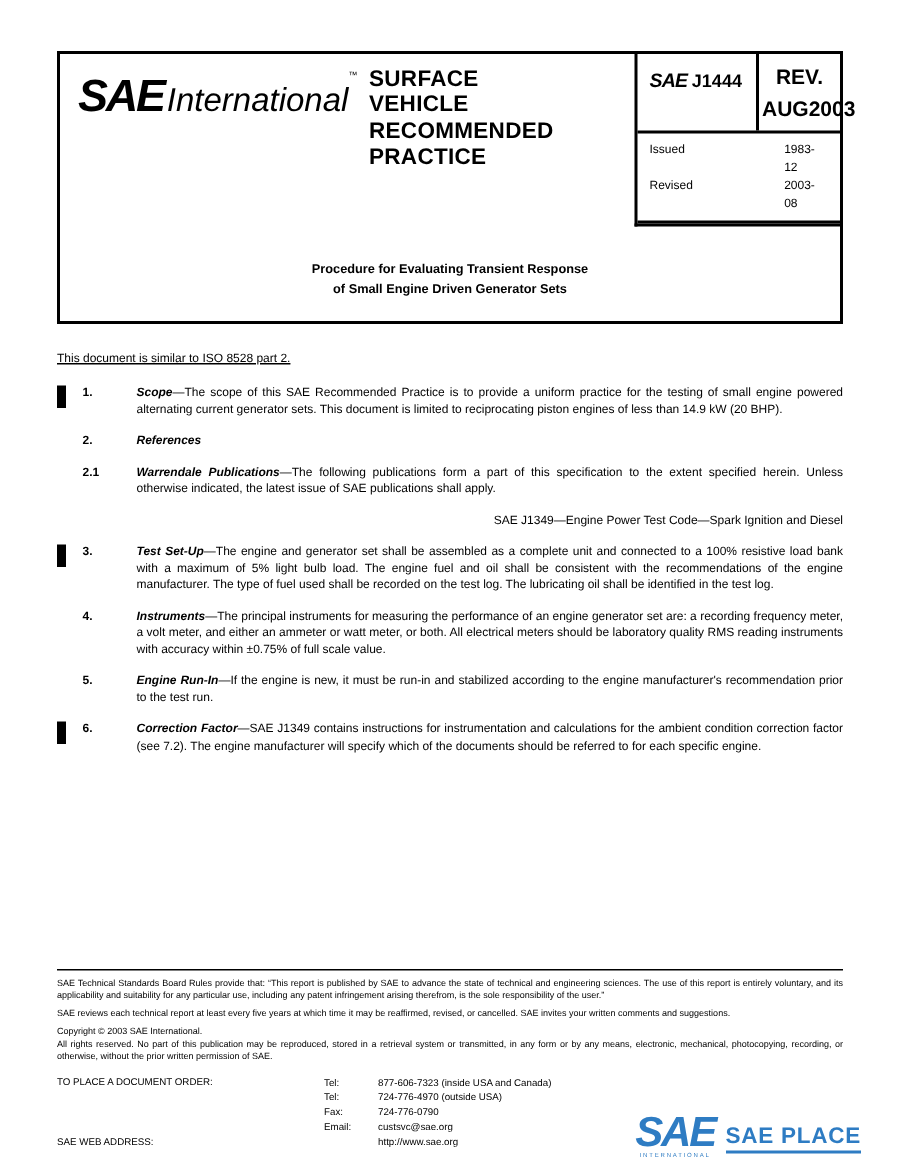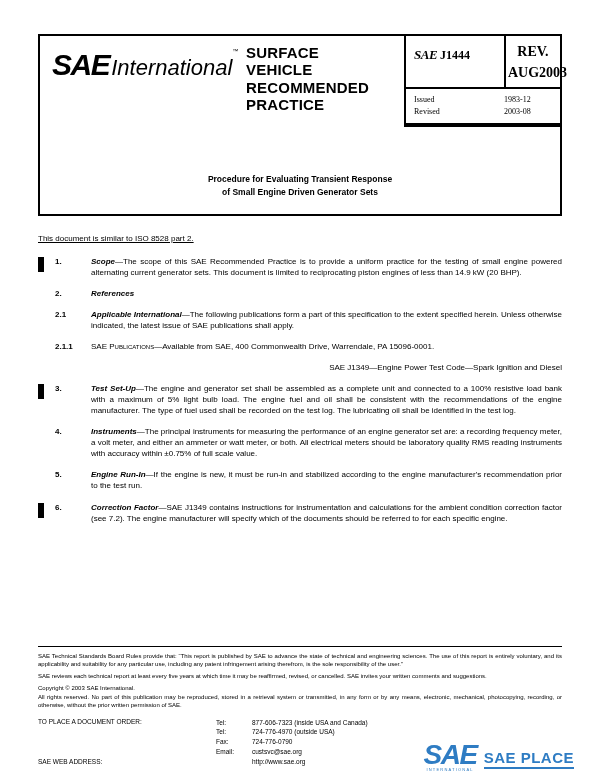--- a/index.html
+++ b/index.html
@@ -8,21 +8,21 @@
   body { font-family:"Liberation Sans", sans-serif; color:#000; }
   .page { position:relative; width:600px; height:776px; background:#fff; overflow:hidden; outline:1px solid #ddd; }
 
   
   .header-box { position:absolute; left:38px; top:34px; width:524px; height:182px; border:2px solid #000; }
   .logo { position:absolute; left:12px; top:12px; white-space:nowrap; }
   .logo-sae { font-size:30px; font-weight:bold; font-style:italic; letter-spacing:-1.5px; }
   .logo-int { font-size:22px; font-style:italic; margin-left:2px; }
   .logo-tm { font-size:6px; vertical-align:top; }
   .doctype { position:absolute; left:206px; top:8px; font-size:15px; font-weight:bold; line-height:1.15; letter-spacing:0.2px; }
-  .meta { position:absolute; top:0; right:0; width:156px; border-left:2px solid #000; border-bottom:2px solid #000; background:#fff;font-family:Liberation Serif, serif; }
+  .meta { position:absolute; top:0; right:0; width:137px; border-left:2px solid #000; border-bottom:2px solid #000; background:#fff; }
   .meta-r1 { display:flex; border-bottom:2px solid #000; }
   .meta-code { flex:1; padding:9px 6px 7px 8px; white-space:nowrap; }
   .code-sae { font-size:13px; font-weight:bold; font-style:italic; letter-spacing:-0.5px; }
   .code-num { font-size:12px; font-weight:bold; margin-left:3px; }
   .rev-box { width:56px; border-left:2px solid #000; text-align:center; padding:5px 2px 4px; font-size:14px; font-weight:bold; line-height:1.5; }
   .meta-r2 { border-bottom:2px solid #000; padding:5px 8px; font-size:8px; line-height:1.5; }
   .meta-row { display:flex;gap:44px; }
   .meta-lbl { width:46px; }
   .meta-r3 { padding:5px 8px 7px; font-size:8px; }
   .header-title { position:absolute; left:0; right:0; bottom:15px; text-align:center; font-weight:bold; font-size:8.5px; line-height:1.55; }
@@ -113,27 +113,23 @@
       <p class="ptext"><span class="h-bi">Scope</span><span>—The scope of this SAE Recommended Practice is to provide a uniform practice for the testing of small engine powered alternating current generator sets.  This document is limited to reciprocating piston engines of less than 14.9 kW (20 BHP).</span></p>
     </div>
 
     <div class="para">
       <span class="pnum">2.</span>
       <p class="ptext"><span class="h-bi">References</span><span></span></p>
     </div>
 
     <div class="para">
       <span class="pnum">2.1</span>
-      <p class="ptext"><span class="h-bi">Applicable International</span><span>—The following publications form a part of this specification to the extent specified herein.  Unless otherwise indicated, the latest issue of SAE publications shall apply.</span></p>
-    </div>
-
-    <div class="para">
-      <span class="pnum">2.1.1</span>
-      <p class="ptext"><span class="h-sc">SAE Publications</span><span>—Available from SAE, 400 Commonwealth Drive, Warrendale, PA 15096-0001.</span></p>
-    </div>
+      <p class="ptext"><span class="h-bi">Warrendale Publications</span><span>—The following publications form a part of this specification to the extent specified herein.  Unless otherwise indicated, the latest issue of SAE publications shall apply.</span></p>
+    </div>
+
 
     <p class="refline">SAE J1349—Engine Power Test Code—Spark Ignition and Diesel</p>
 
     <div class="para">
       <span class="changebar"></span>
       <span class="pnum">3.</span>
       <p class="ptext"><span class="h-bi">Test Set-Up</span><span>—The engine and generator set shall be assembled as a complete unit and connected to a 100% resistive load bank with a maximum of 5% light bulb load.  The engine fuel and oil shall be consistent with the recommendations of the engine manufacturer.  The type of fuel used shall be recorded on the test log.  The lubricating oil shall be identified in the test log.</span></p>
     </div>
 
     <div class="para">

